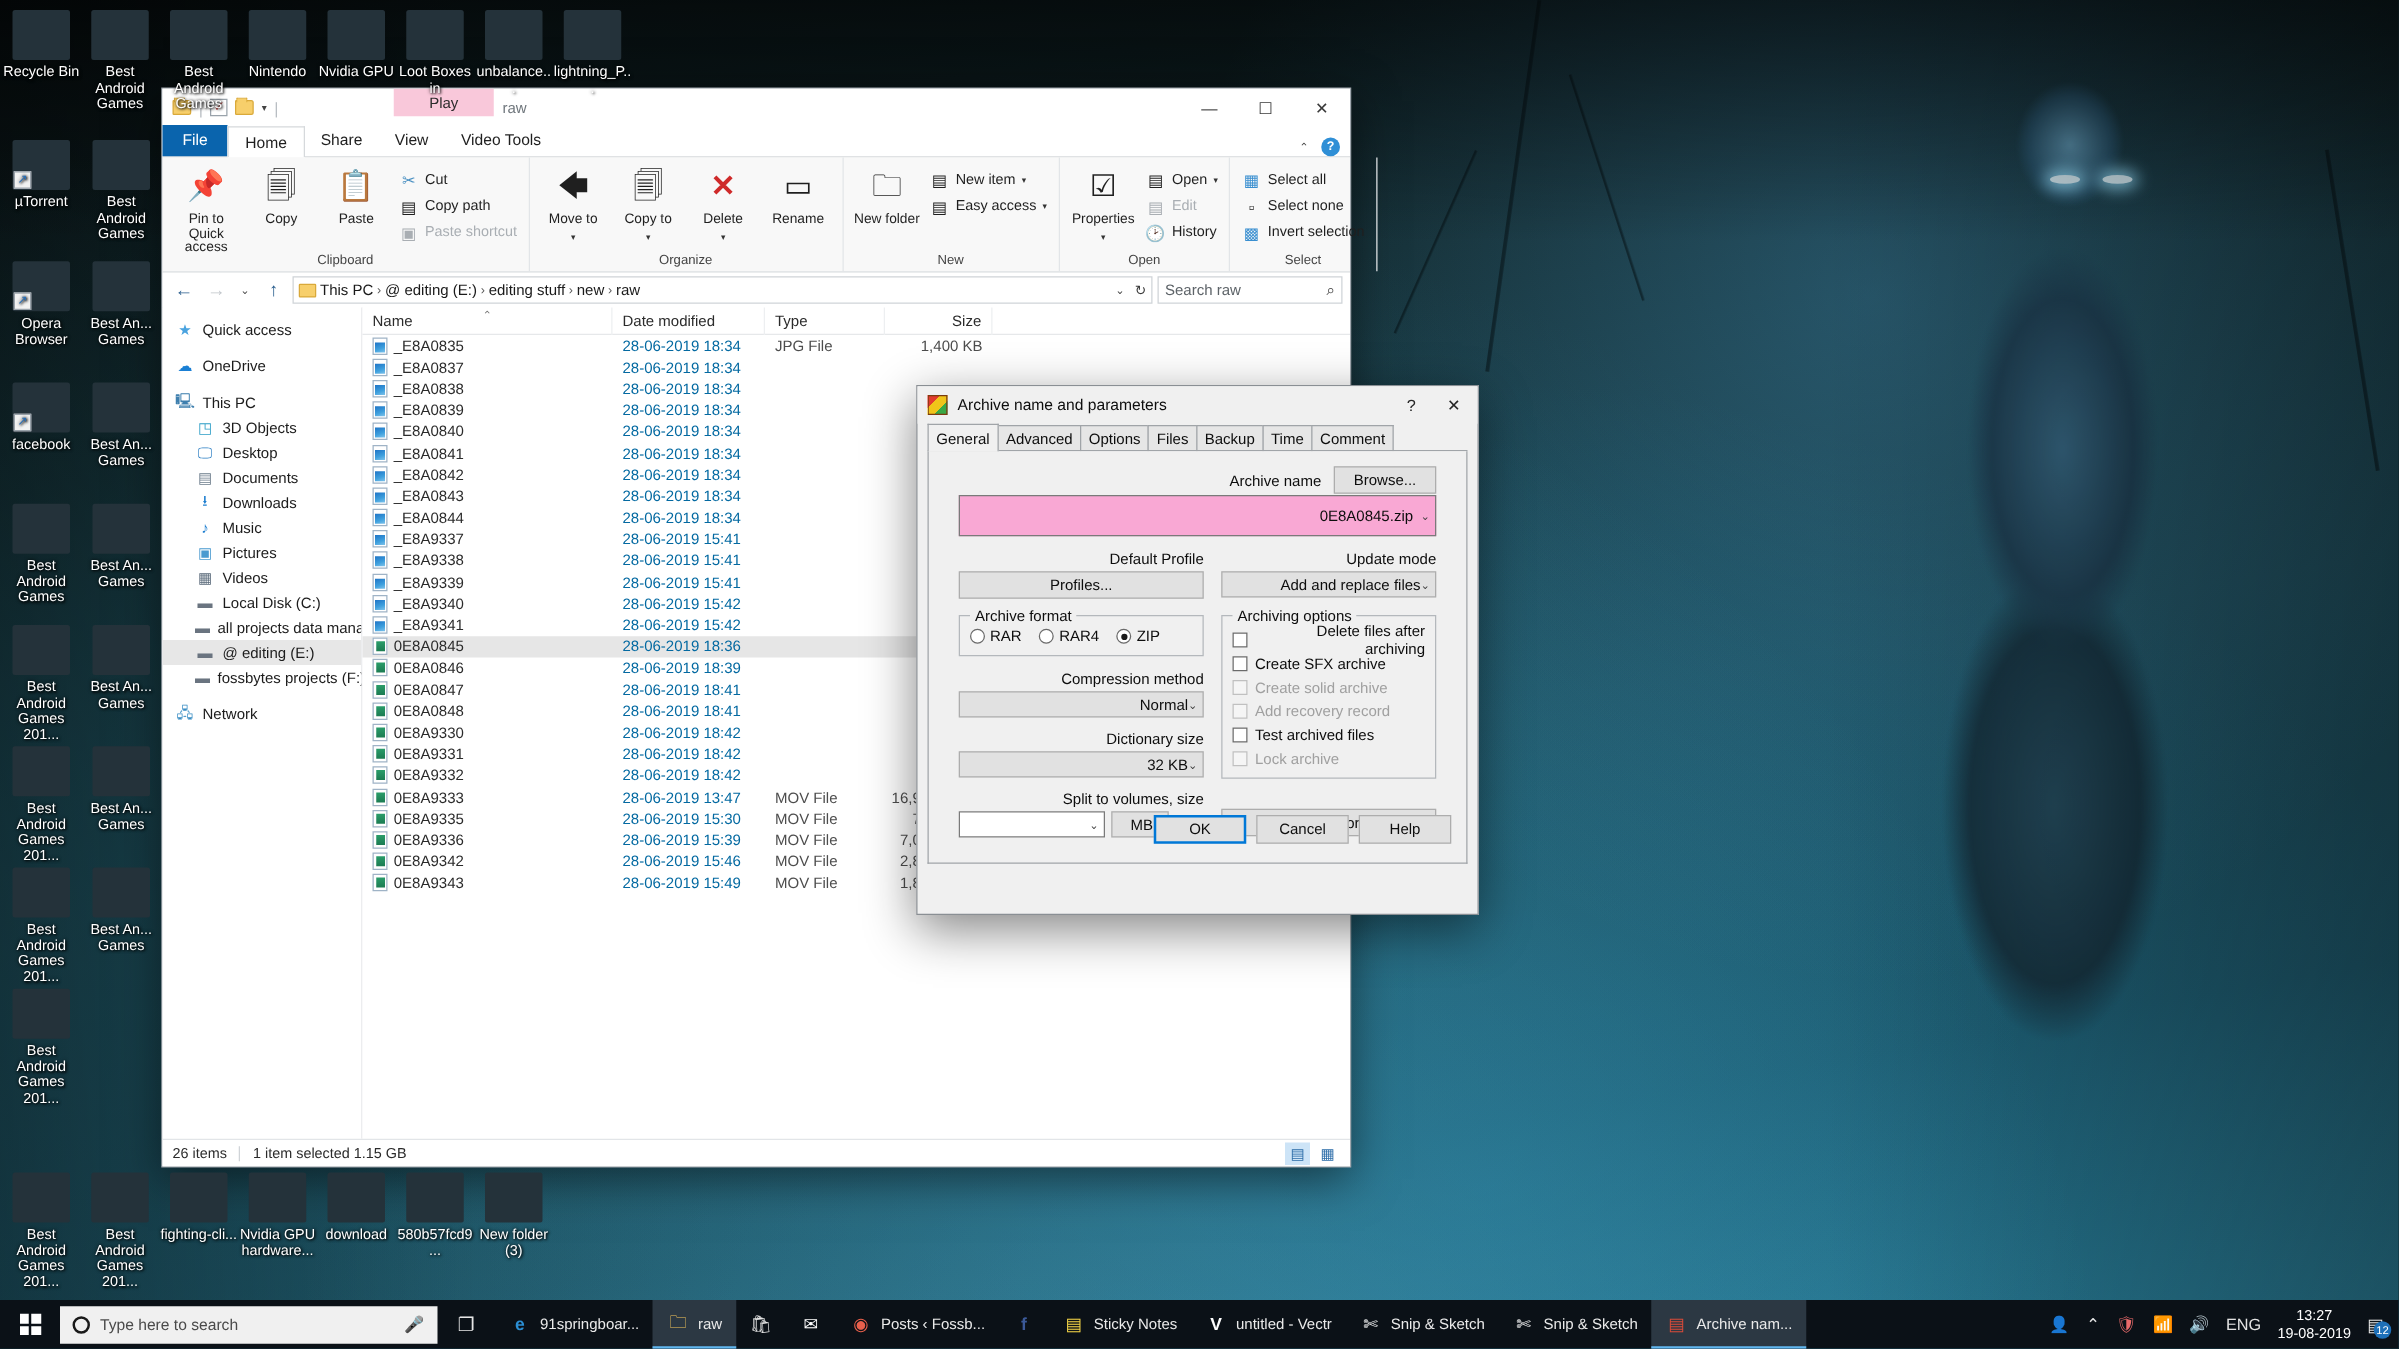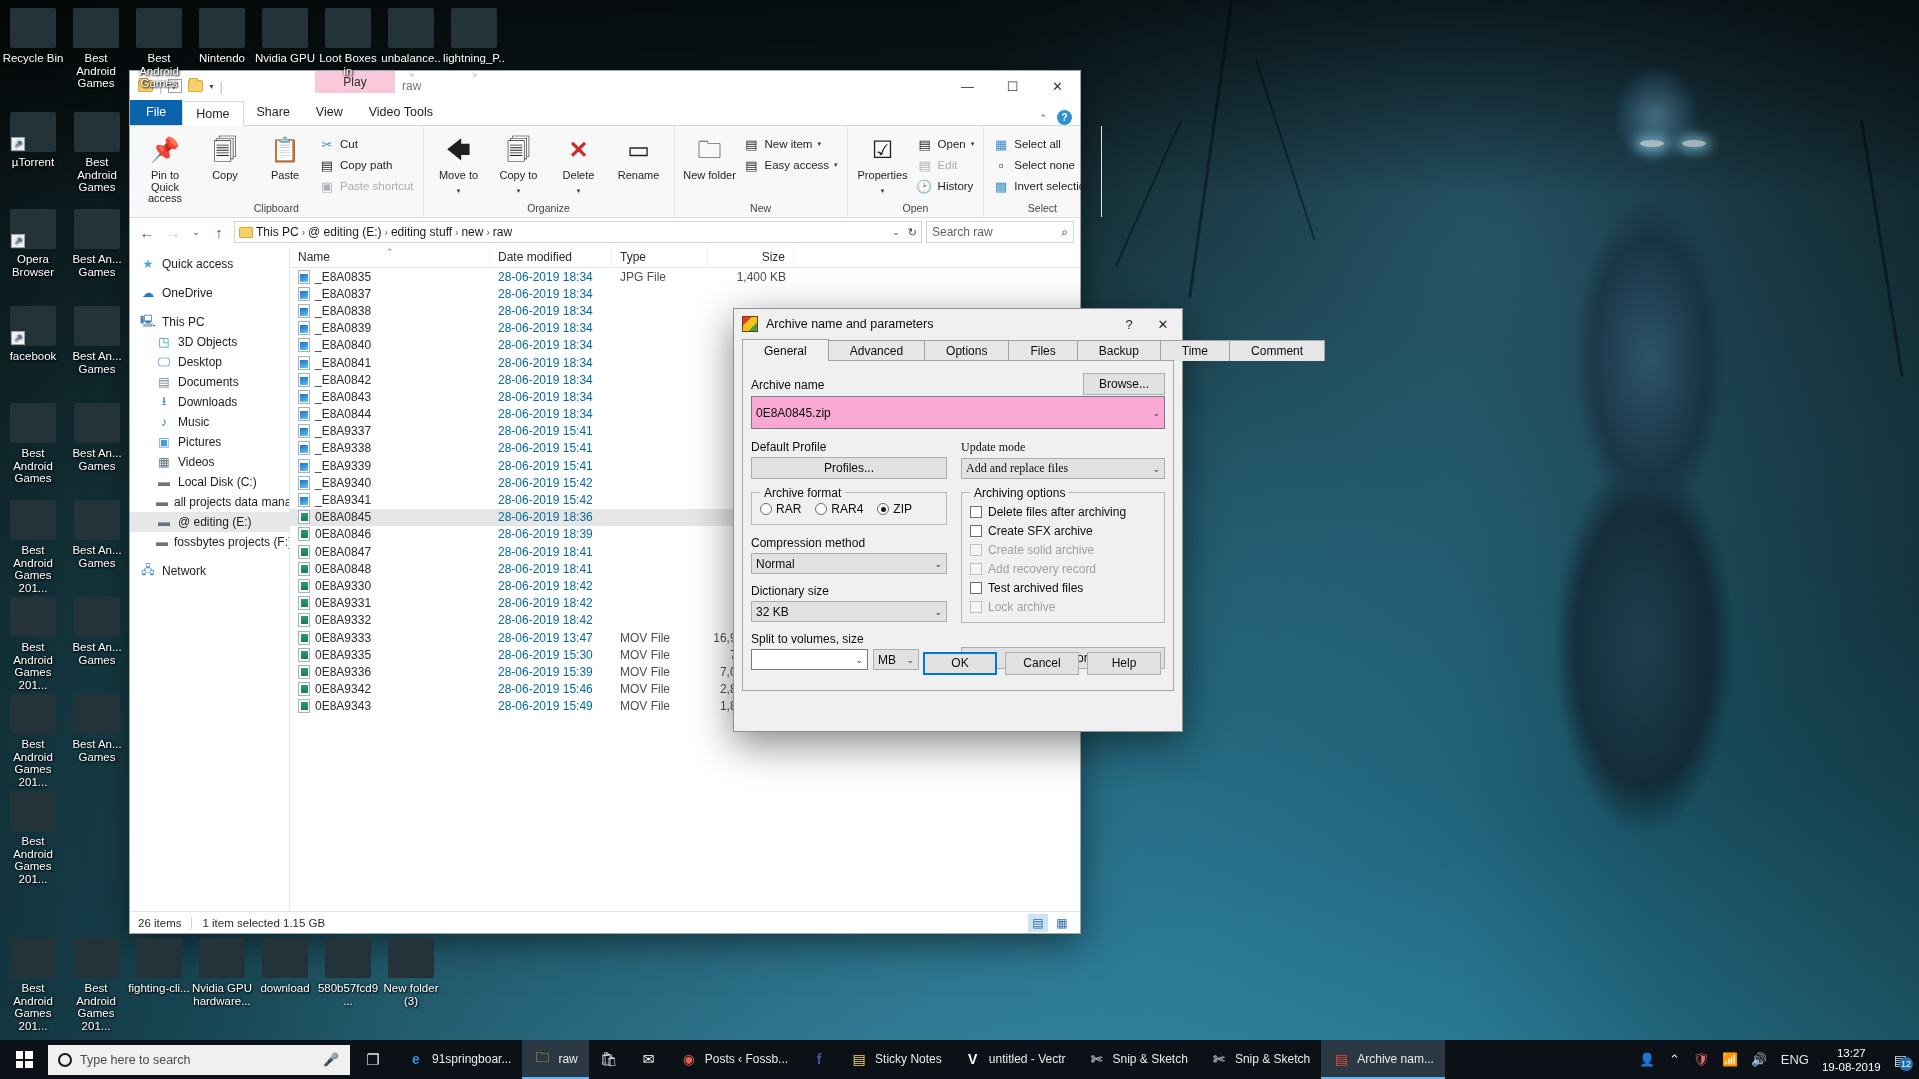--- a/index.html
+++ b/index.html
@@ -266,28 +266,28 @@
   .wr-title .btns span {
     width: 34px; height: 28px; display: flex; align-items: center; justify-content: center;
     font-size: 13px; color: #262626;
   }
 
   .wr-tabs { display: flex; padding-left: 8px; height: 22px; align-items: flex-end; position: relative; }
   .wr-tabs::after {
     content:""; position:absolute; left:8px; right:8px; bottom:0; height:1px; background:#a0a4a8;
   }
   .wr-tab {
-    padding: 0 21px; height: 21px; line-height: 21px; font-size: 12px;
+    padding: 0 6px; height: 21px; line-height: 21px; font-size: 12px;
     border: 1px solid #a0a4a8; border-bottom: none; background: #e6e6e6; margin-right: -1px;
   }
   .wr-tab.active { background: #f0f0f0; height: 22px; line-height: 22px; z-index: 2; position: relative; }
 
   .wr-panel {
     margin: 0 8px; border: 1px solid #a0a4a8; border-top: none; background: #f0f0f0;
-    height: 330px; padding: 12px 8px 0; position: relative;
+    height: 330px; padding: 12px 24px 0; position: relative; text-align: right;
   }
   .wr-lbl { font-size: 12px; color: #0d0d0d; margin-bottom: 3px; }
   .wr-input {
     height: 33px; border: 1px solid #7a7a7a; background: #f9a8d4; display: flex; align-items: center;
     padding: 0 4px; font-size: 12px;
   }
   .wr-input .val { flex: 1; }
   .wr-input .dd { font-size: 9px; color: #3a3a3a; padding-left: 6px; }
   .wr-btn {
     height: 22px; background: #e1e1e1; border: 1px solid #adadad;
@@ -938,21 +938,21 @@
     <div class="wr-input" style="margin-top:1px;">
       <span class="val">0E8A0845.zip</span>
       <span class="dd">⌄</span>
     </div>
 
     <div style="display:flex; gap:14px; margin-top:11px;">
       <div style="width:196px;">
         <div class="wr-lbl">Default Profile</div>
         <div class="wr-btn">Profiles...</div>
       </div>
-      <div style="flex:1;font-family:Liberation Serif, serif;">
+      <div style="flex:1;">
         <div class="wr-lbl">Update mode</div>
         <div class="wr-combo">
           <span class="val">Add and replace files</span>
           <span class="dd">⌄</span>
         </div>
       </div>
     </div>
 
     <div style="display:flex; gap:14px; margin-top:13px;">
 

